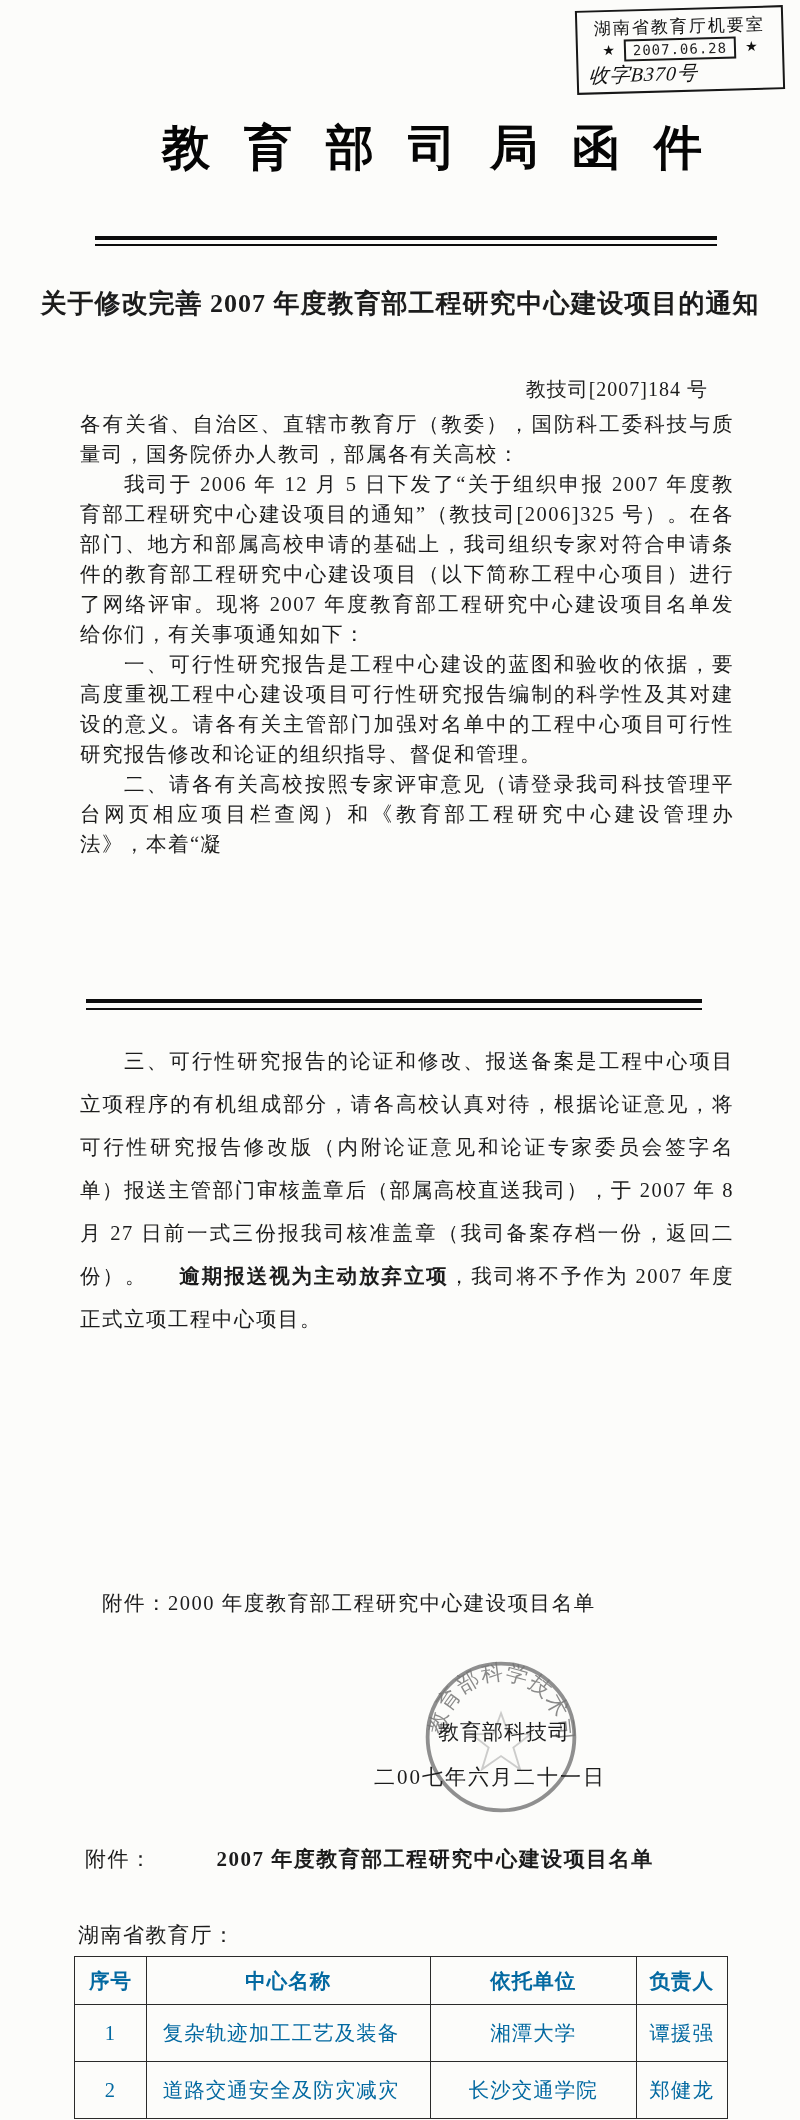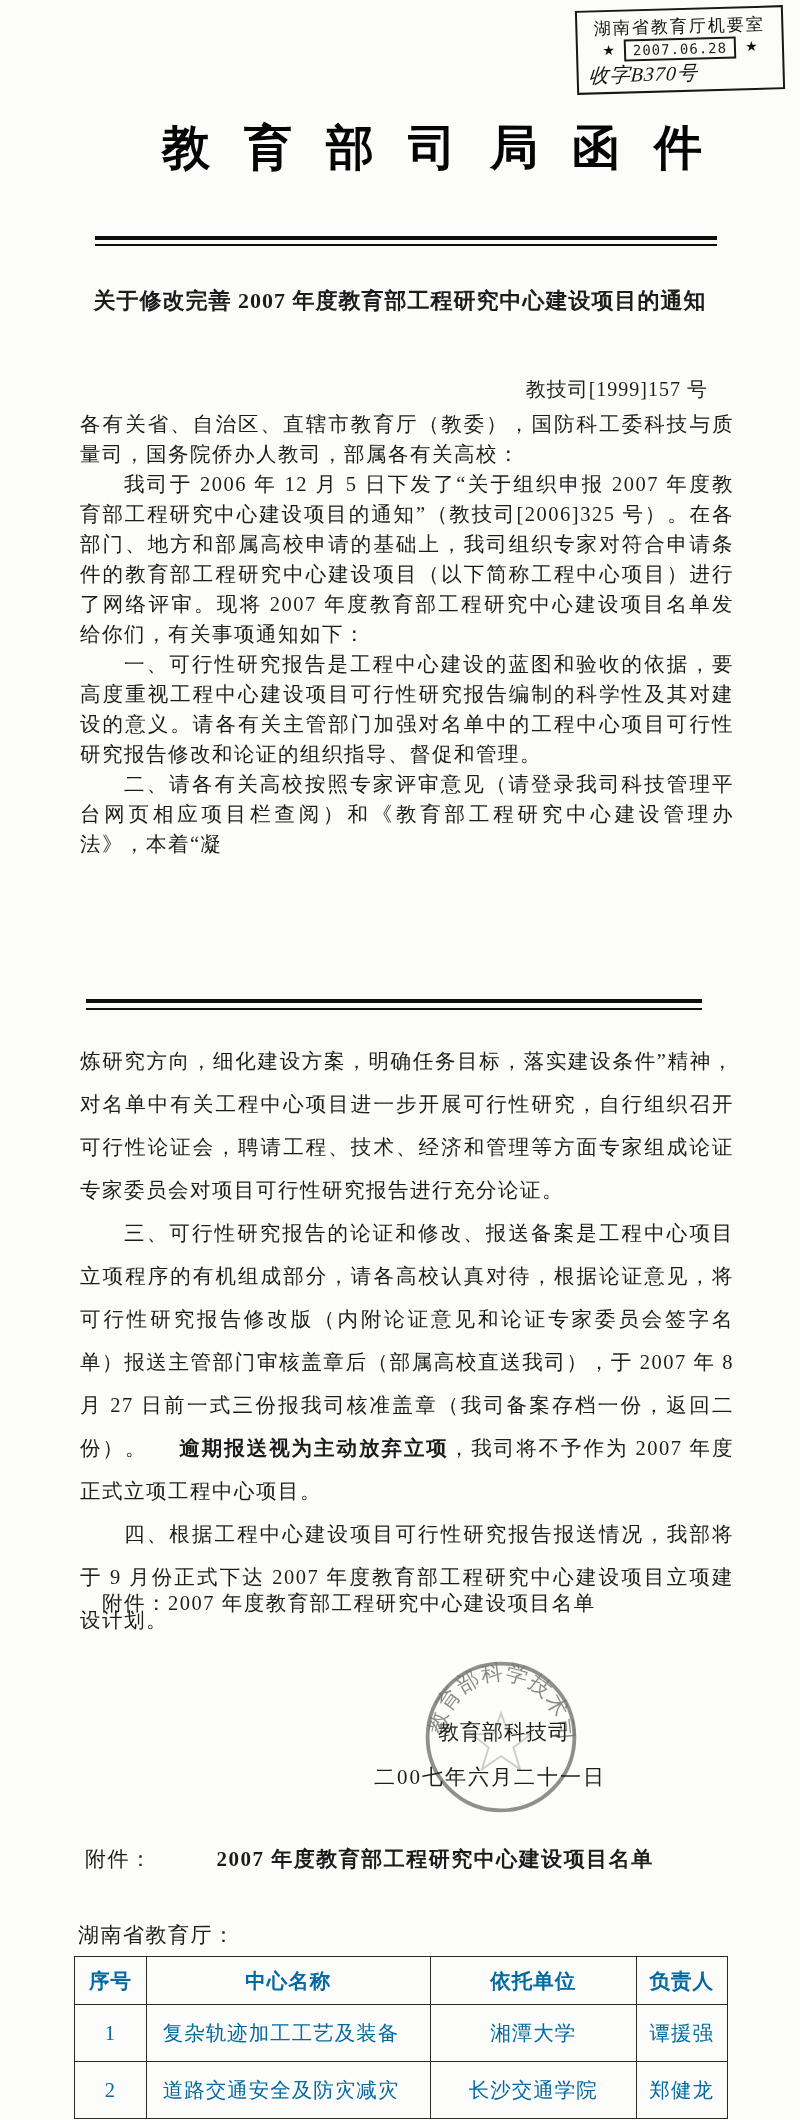--- a/index.html
+++ b/index.html
@@ -42,21 +42,21 @@
     white-space:nowrap;
     padding-left:32px;
   }
   .title-rule{
     position:absolute;top:236px;left:95px;width:622px;height:4px;
     border-top:4px solid #0c0c0c;border-bottom:2px solid #0c0c0c;
   }
   
   .subject{
     position:absolute;top:286px;left:0;width:100%;
-    text-align:center;font-size:22px;font-weight:bold;letter-spacing:1px;
+    text-align:center;font-size:26px;font-weight:bold;letter-spacing:1px;
   }
   .doc-number{
     position:absolute;top:376px;right:92px;
     font-size:20px;letter-spacing:1px;
   }
   
   .body-block{
     position:absolute;left:80px;right:66px;
     font-size:20.5px;line-height:30px;
     text-align:justify;letter-spacing:1.5px;
@@ -121,38 +121,36 @@
       <span class="stamp-datebox">2007.06.28</span>
       <span class="stamp-star">★</span>
     </div>
     <div class="stamp-receipt">收字B370号</div>
   </div>
 
   <div class="doc-title">教育部司局函件</div>
   <div class="title-rule"></div>
 
   <div class="subject">关于修改完善 2007 年度教育部工程研究中心建设项目的通知</div>
-  <div class="doc-number">教技司[1999]157 号</div>
+  <div class="doc-number">教技司[2007]184 号</div>
 
   <div class="body-block" id="body-a">
     <p>各有关省、自治区、直辖市教育厅（教委），国防科工委科技与质量司，国务院侨办人教司，部属各有关高校：</p>
     <p class="indent">我司于 2006 年 12 月 5 日下发了“关于组织申报 2007 年度教育部工程研究中心建设项目的通知”（教技司[2006]325 号）。在各部门、地方和部属高校申请的基础上，我司组织专家对符合申请条件的教育部工程研究中心建设项目（以下简称工程中心项目）进行了网络评审。现将 2007 年度教育部工程研究中心建设项目名单发给你们，有关事项通知如下：</p>
     <p class="indent">一、可行性研究报告是工程中心建设的蓝图和验收的依据，要高度重视工程中心建设项目可行性研究报告编制的科学性及其对建设的意义。请各有关主管部门加强对名单中的工程中心项目可行性研究报告修改和论证的组织指导、督促和管理。</p>
     <p class="indent">二、请各有关高校按照专家评审意见（请登录我司科技管理平台网页相应项目栏查阅）和《教育部工程研究中心建设管理办法》，本着“凝</p>
   </div>
 
   <div class="page-rule"></div>
 
   <div class="body-block" id="body-b">
-    <p>炼研究方向，细化建设方案，明确任务目标，落实建设条件”精神，对名单中有关工程中心项目进一步开展可行性研究，自行组织召开可行性论证会，聘请工程、技术、经济和管理等方面专家组成论证专家委员会对项目可行性研究报告进行充分论证。</p>
     <p class="indent"><span>三、可行性研究报告的论证和修改、报送备案是工程中心项目立项程序的有机组成部分，请各高校认真对待，根据论证意见，将可行性研究报告修改版（内附论证意见和论证专家委员会签字名单）报送主管部门审核盖章后（部属高校直送我司），于 2007 年 8 月 27 日前一式三份报我司核准盖章（我司备案存档一份，返回二份）。</span><span class="bold">逾期报送视为主动放弃立项</span><span>，我司将不予作为 2007 年度正式立项工程中心项目。</span></p>
-    <p class="indent">四、根据工程中心建设项目可行性研究报告报送情况，我部将于 9 月份正式下达 2007 年度教育部工程研究中心建设项目立项建设计划。</p>
-  </div>
-
-  <div class="attach-line">附件：2007 年度教育部工程研究中心建设项目名单</div>
+  </div>
+
+  <div class="attach-line">附件：2000 年度教育部工程研究中心建设项目名单</div>
 
   <svg class="seal" viewBox="0 0 170 170">
     <circle cx="85" cy="85" r="77" fill="none" stroke="#5c5c5c" stroke-width="4" opacity="0.8"></circle>
     <defs>
       <path id="sealArc" d="M 25,85 A 60,60 0 0 1 145,85"></path>
     </defs>
     <text font-size="23" fill="#5f5f5f" opacity="0.85" letter-spacing="1">
       <textPath href="#sealArc" startOffset="2" id="seal-ring-textpath">教育部科学技术司</textPath>
     </text>
     <polygon points="85,60 93,82 116,82 98,96 105,119 85,105 65,119 72,96 54,82 77,82" fill="none" stroke="#808080" stroke-width="2" opacity="0.45"></polygon>

